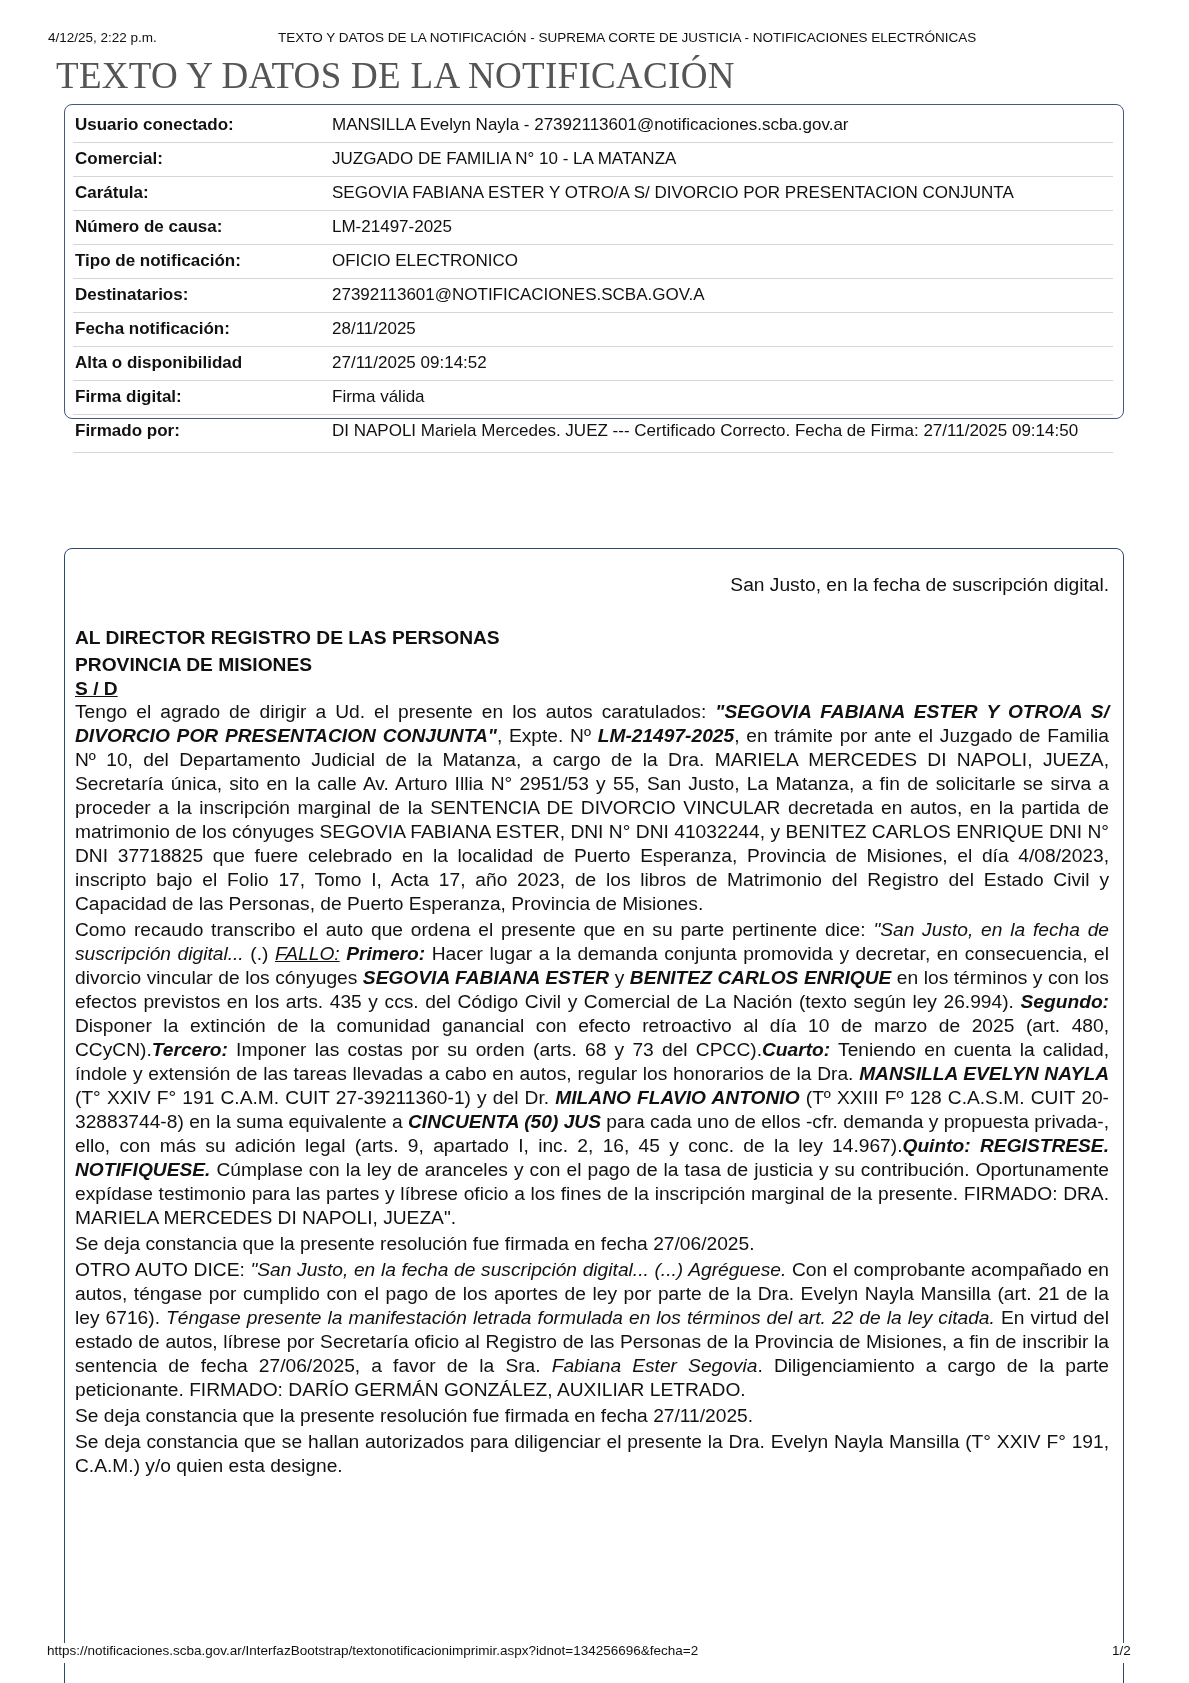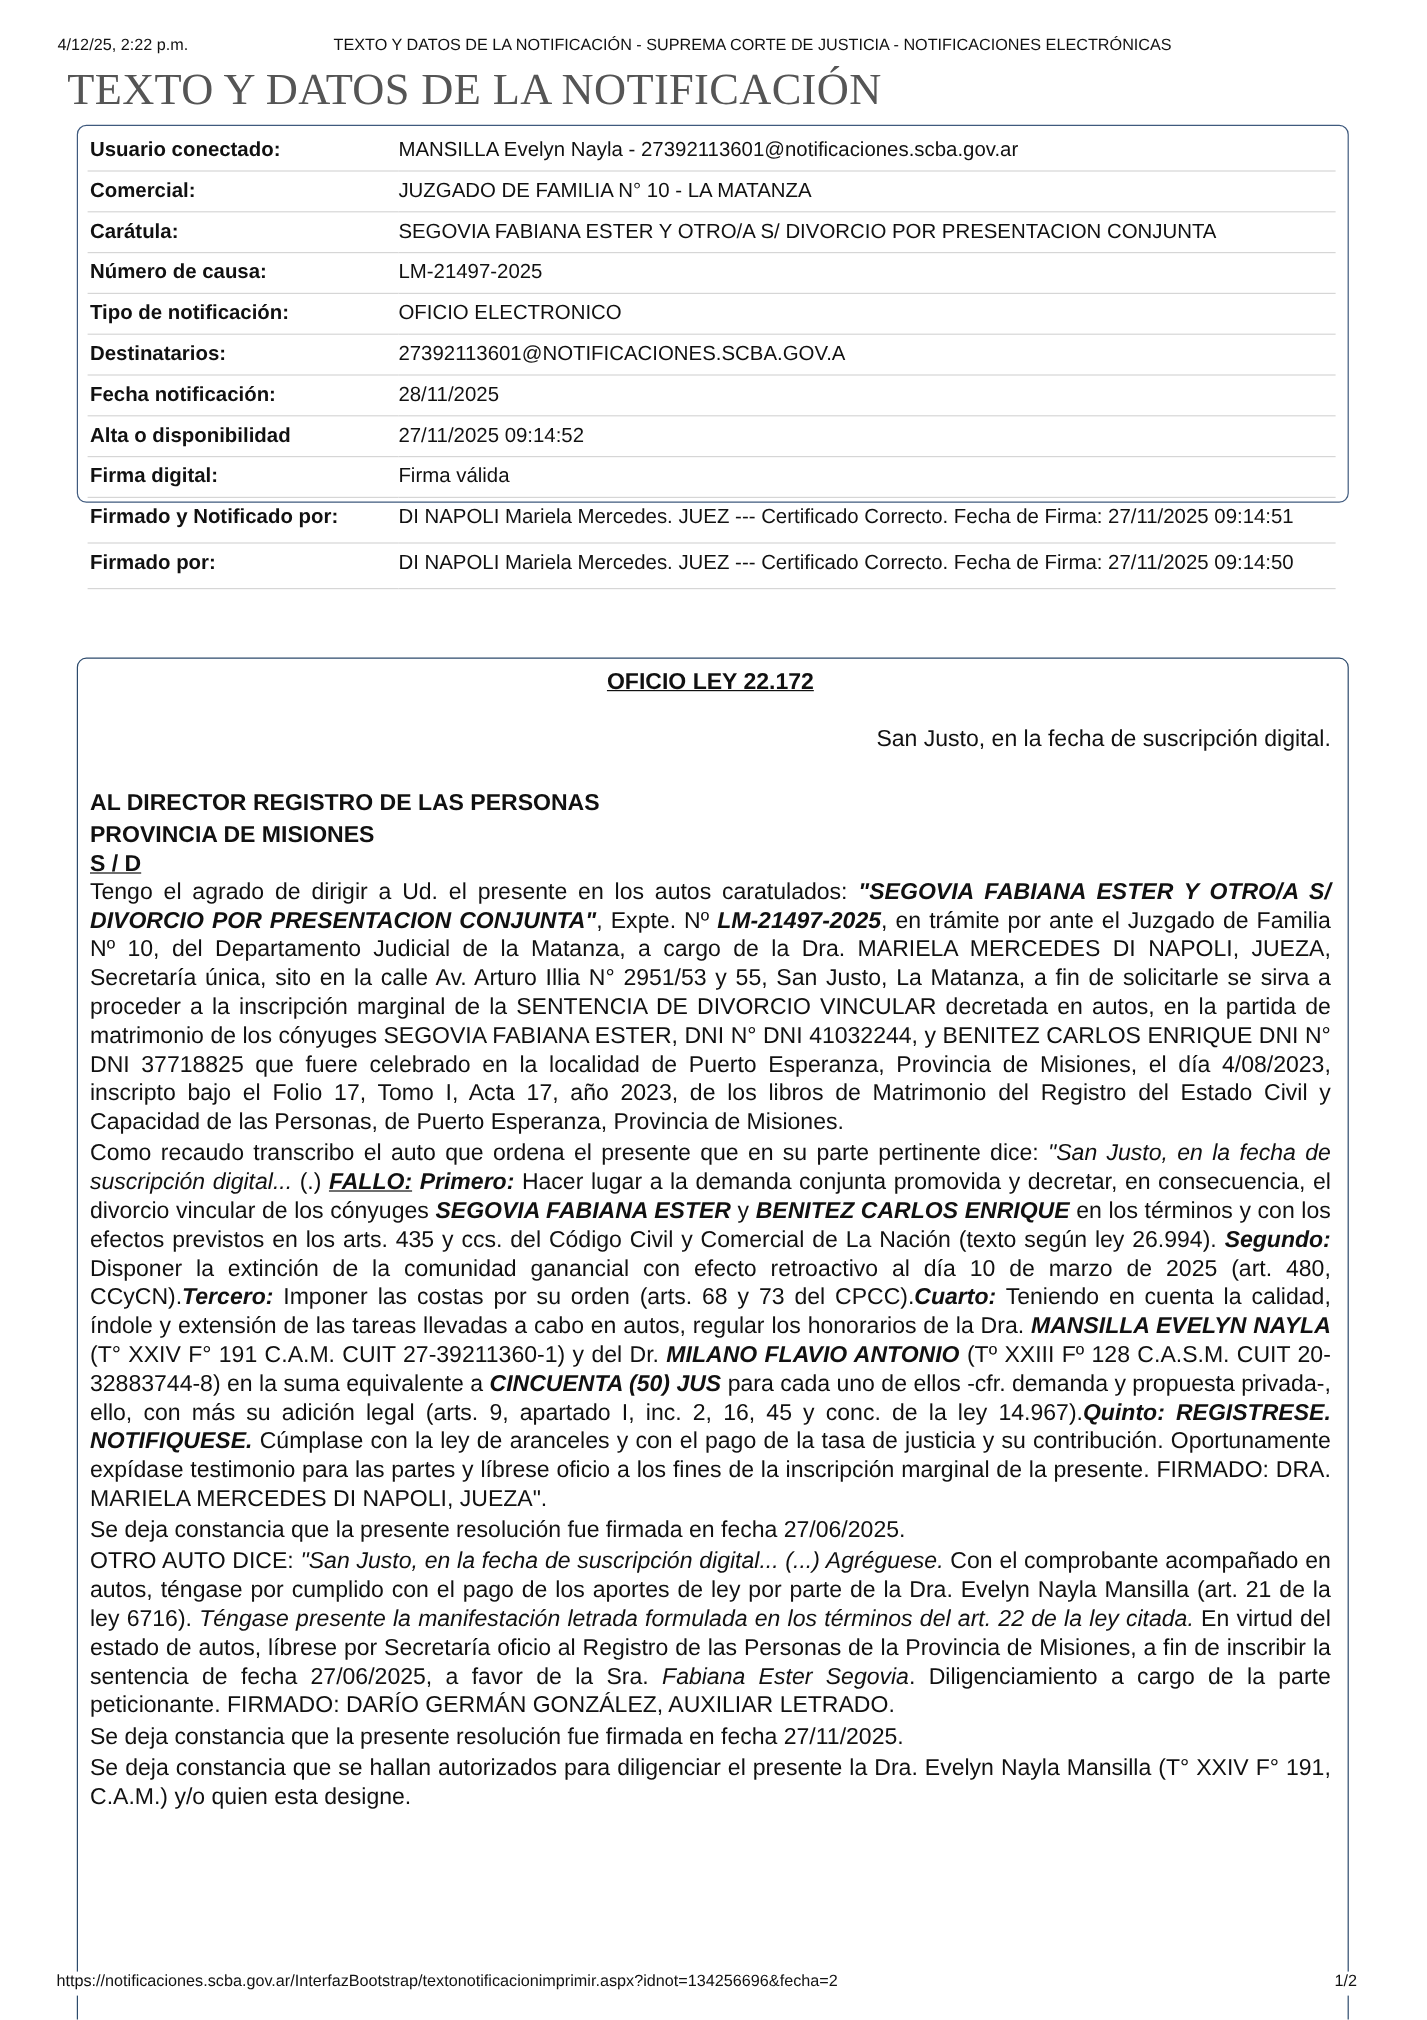--- a/index.html
+++ b/index.html
@@ -33,21 +33,21 @@
     border: 1.5px solid #2c4a6c; border-radius: 8px; box-sizing: border-box;
   }
   .doc-body { position: absolute; left: 10px; top: 8px; width: 1034px; font-size: 19.2px; line-height: 24px; }
   .doc-heading { text-align: center; font-weight: bold; text-decoration: underline; margin: 0 0 24px 0; }
   .doc-place { text-align: right; margin: 16px 0 27px 0; }
   .addr { font-weight: bold; margin: 0; line-height: 27px; }
   .sd { font-weight: bold; text-decoration: underline; margin: 0; line-height: 22px; }
   .para { text-align: justify; margin: 0 0 2px 0; }
   .bi { font-weight: bold; font-style: italic; }
   .it { font-style: italic; }
-  .bu { font-weight: bold; font-style: italic; text-decoration: underline; }
+  .bu { font-weight: normal; font-style: italic; text-decoration: underline; }
   .print-footer {
     position: absolute; left: 0; top: 1643px; width: 1189px; height: 20px; font-size: 13.5px;
     background: #fff;
   }
   .print-footer .url { position: absolute; left: 47px; top: 0; }
   .print-footer .pg { position: absolute; left: 1112px; top: 0; }
 </style>
 </head>
 <body>
 
@@ -91,34 +91,29 @@
         </tr>
       <tr class="info-row">
           <td class="k">Alta o disponibilidad</td>
           <td class="v">27/11/2025 09:14:52</td>
         </tr>
       <tr class="info-row">
           <td class="k">Firma digital:</td>
           <td class="v">Firma válida</td>
         </tr>
       <tr class="info-row tall">
-          <td class="k">Firmado y Notificado por:</td>
-          <td class="v">DI NAPOLI Mariela Mercedes. JUEZ --- Certificado Correcto. Fecha de Firma: 27/11/2025 09:14:51</td>
-        </tr>
-      <tr class="info-row tall">
           <td class="k">Firmado por:</td>
           <td class="v">DI NAPOLI Mariela Mercedes. JUEZ --- Certificado Correcto. Fecha de Firma: 27/11/2025 09:14:50</td>
         </tr>
     </tbody>
   </table>
 </div>
 
 <div class="doc-panel">
   <div class="doc-body">
-    <p class="doc-heading">OFICIO LEY 22.172</p>
     <p class="doc-place">San Justo, en la fecha de suscripción digital.</p>
     <p class="addr">AL DIRECTOR  REGISTRO DE LAS PERSONAS</p>
     <p class="addr">PROVINCIA DE MISIONES</p>
     <p class="sd">S / D</p>
 
     <p class="para"><span>Tengo  el agrado de dirigir a Ud. el presente en los autos caratulados: </span><span class="bi">"SEGOVIA FABIANA ESTER Y OTRO/A S/ DIVORCIO POR PRESENTACION CONJUNTA"</span><span>, Expte. Nº </span><span class="bi">LM-21497-2025</span><span>, en trámite por ante el Juzgado de Familia Nº 10, del Departamento Judicial de la Matanza, a cargo de la Dra. MARIELA MERCEDES DI NAPOLI, JUEZA, Secretaría única, sito en la calle Av. Arturo Illia N° 2951/53 y 55, San Justo, La Matanza, a fin de solicitarle se sirva a proceder a la inscripción marginal de la SENTENCIA DE DIVORCIO VINCULAR decretada en autos, en la partida de matrimonio de los cónyuges SEGOVIA FABIANA ESTER, DNI N° DNI 41032244, y BENITEZ CARLOS ENRIQUE DNI N° DNI 37718825 que fuere celebrado en la localidad de Puerto Esperanza, Provincia de Misiones, el día 4/08/2023, inscripto bajo el Folio 17, Tomo I, Acta 17, año 2023, de los libros de Matrimonio del Registro del Estado Civil y Capacidad de las Personas, de Puerto Esperanza, Provincia de Misiones.</span></p>
 
     <p class="para"><span>Como recaudo transcribo el auto que ordena el presente que en su parte pertinente dice: </span><span class="it">"San Justo, en la fecha de suscripción digital...</span><span> (.) </span><span class="bu">FALLO:</span><span class="bi"> Primero:</span><span> Hacer lugar a la demanda conjunta promovida y decretar, en consecuencia, el divorcio vincular de los cónyuges </span><span class="bi">SEGOVIA FABIANA ESTER</span><span> y </span><span class="bi">BENITEZ CARLOS ENRIQUE</span><span> en los términos y con los efectos previstos en los arts. 435 y ccs. del Código Civil y Comercial de La Nación (texto según ley 26.994). </span><span class="bi">Segundo:</span><span> Disponer la extinción de la comunidad ganancial con efecto retroactivo al día 10 de marzo de 2025 (art. 480, CCyCN).</span><span class="bi">Tercero:</span><span> Imponer las costas por su orden (arts. 68 y 73 del CPCC).</span><span class="bi">Cuarto:</span><span> Teniendo en cuenta la calidad, índole y extensión de las tareas llevadas a cabo en autos, regular los honorarios de la Dra. </span><span class="bi">MANSILLA EVELYN NAYLA</span><span> (T° XXIV F° 191 C.A.M. CUIT 27-39211360-1) y del Dr. </span><span class="bi">MILANO FLAVIO ANTONIO</span><span> (Tº XXIII Fº 128 C.A.S.M. CUIT 20-32883744-8) en la suma equivalente a </span><span class="bi">CINCUENTA (50) JUS</span><span> para cada uno de ellos -cfr. demanda y propuesta privada-, ello, con más su adición legal (arts. 9, apartado I, inc. 2, 16, 45 y conc. de la ley 14.967).</span><span class="bi">Quinto: REGISTRESE. NOTIFIQUESE.</span><span> Cúmplase con la ley de aranceles y con el pago de la tasa de justicia y su contribución. Oportunamente expídase testimonio para las partes y líbrese oficio a los fines de la inscripción marginal de la presente. FIRMADO: DRA. MARIELA MERCEDES DI NAPOLI, JUEZA".</span></p>
 
     <p class="para">Se deja constancia que la presente resolución fue firmada en fecha 27/06/2025.</p>

